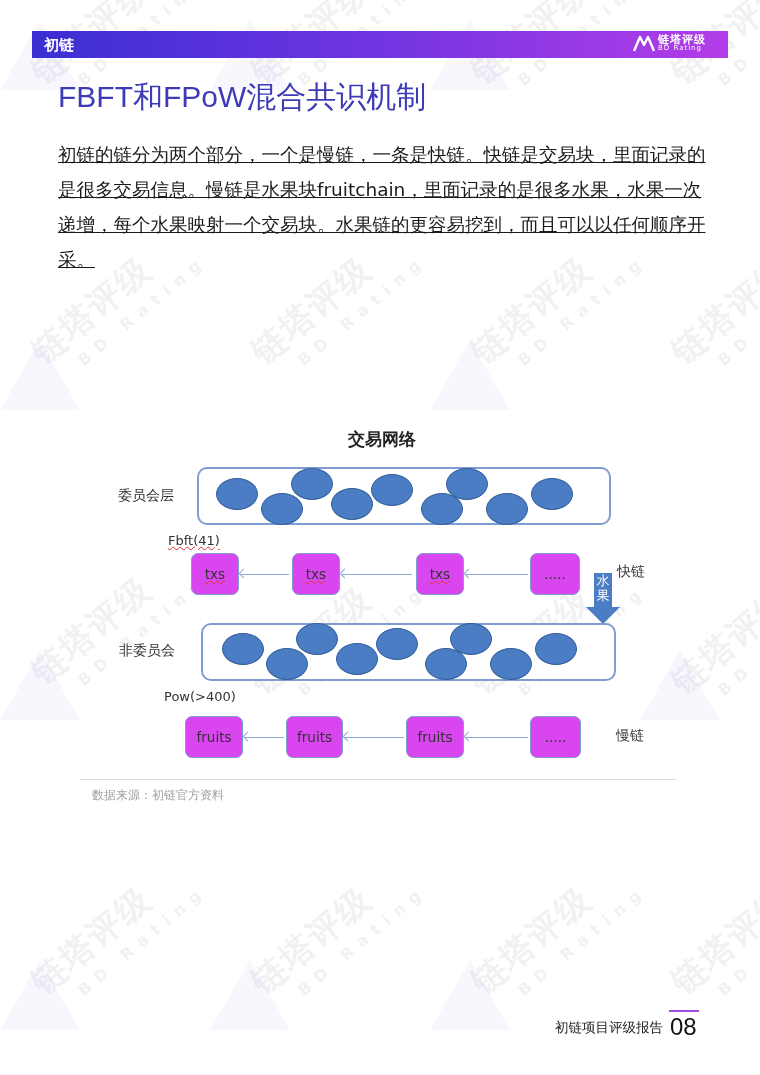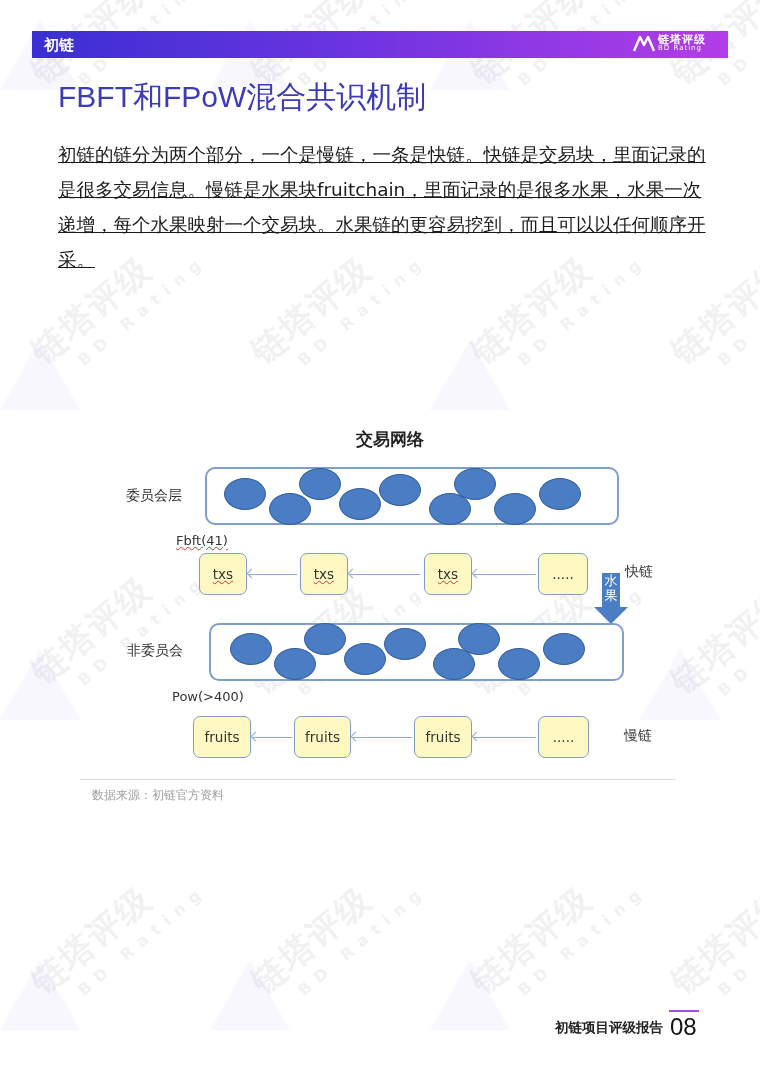--- a/index.html
+++ b/index.html
@@ -19,44 +19,44 @@
   .logo-mark { width:22px; height:18px; }
   .logo-text { display:flex; flex-direction:column; line-height:1; color:#fff; }
   .logo-cn { font-size:11px; font-weight:bold; letter-spacing:1px; }
   .logo-en { font-size:7px; letter-spacing:1px; }
 
   .page-title { position:absolute; left:58px; top:77px; font-size:30px; color:#3d3bb6; font-family:"Liberation Sans",sans-serif; }
 
   .body-text { position:absolute; left:58px; top:137px; width:650px; font-size:18.5px; line-height:35px; color:#1a1a1a; }
   .body-text p { margin:0;text-decoration:underline; }
 
-  .diagram { position:absolute; left:16px; top:0; width:620px; height:1075px;padding-left:23px; }
+  .diagram { position:absolute; left:8px; top:0; width:620px; height:1075px;padding-left:23px; }
   .d-title { position:absolute; left:340px; top:428px; font-size:17px; font-weight:bold; color:#222; }
   .layer { position:absolute; border:2px solid #7f9dd0; border-radius:10px; background:#fff; }
   .node { position:absolute; width:40px; height:30px; border-radius:50%; background:#4a7dc3; border:1.5px solid #35609e; }
   .layer-label { position:absolute; font-size:14px; color:#333; }
   .chain-label { position:absolute; font-size:14px; color:#333; }
   .consensus-label { position:absolute; font-size:13px; color:#333; }
   .consensus-label .ul { text-decoration:underline wavy #d33; text-decoration-thickness:1px; }
-  .block { position:absolute; border:1.5px solid #7f9dd0; border-radius:7px; background:#fef9c3;
+  .block { position:absolute; border:1.5px solid #7f9dd0; border-radius:7px; background:#d946ef;
            display:flex; align-items:center; justify-content:center; font-size:13.5px; color:#333; }
   .block .ul { text-decoration:underline wavy #d33; text-decoration-thickness:1px; }
   .link { position:absolute; height:1px; background:#8fa8d6; }
   .link::before { content:""; position:absolute; left:-1px; top:-4px; width:6px; height:6px;
                   border-left:1px solid #8fa8d6; border-bottom:1px solid #8fa8d6; transform:rotate(45deg); }
   .fruit-arrow { position:absolute; left:578px; top:573px; width:34px; height:52px; }
   .fruit-arrow .shaft { position:absolute; left:8px; top:0; width:18px; height:34px; background:#4a7dc3; }
   .fruit-arrow .head { position:absolute; left:0; top:34px; width:0; height:0; border-left:17px solid transparent;
                        border-right:17px solid transparent; border-top:17px solid #4a7dc3; }
   .fruit-arrow .txt { position:absolute; left:9px; top:0; width:16px; color:#fff; font-size:13px; line-height:15px; text-align:center; }
 
   .source-rule { position:absolute; left:80px; top:779px; width:596px; height:1px; background:#dcdcdc; }
   .source-text { position:absolute; left:80px; top:787px; font-size:12px; color:#a0a0a0;margin-left:12px; }
 
-  .footer-text { position:absolute; left:555px; top:1019px; font-size:13.5px; font-weight:bold; color:#222; }
+  .footer-text { position:absolute; left:555px; top:1019px; font-size:13.5px; font-weight:normal; color:#222; }
   .footer-rule { position:absolute; left:669px; top:1010px; width:30px; height:2px; background:#a44ce0; }
   .page-num { position:absolute; left:670px; top:1013px; font-size:24px; color:#111; font-family:"Liberation Sans",sans-serif; }
 </style>
 </head>
 <body>
 
 <div class="wm" style="left:20px;top:-10px;">
     <span class="cn">链塔评级</span>
     <span class="en">BD Rating</span>
   </div>

